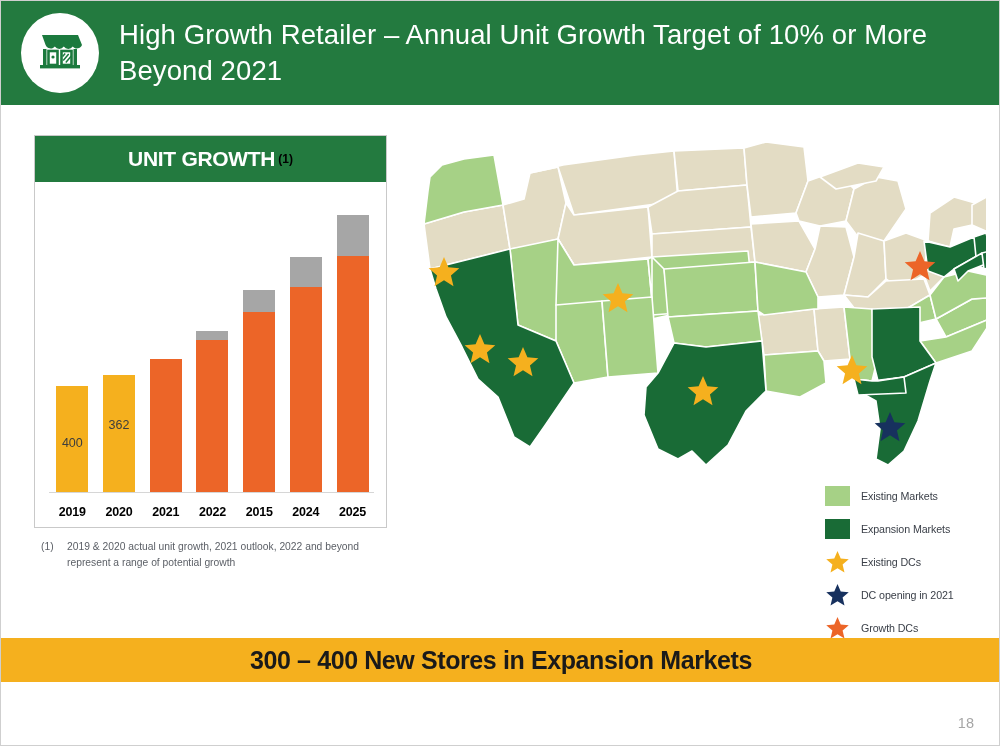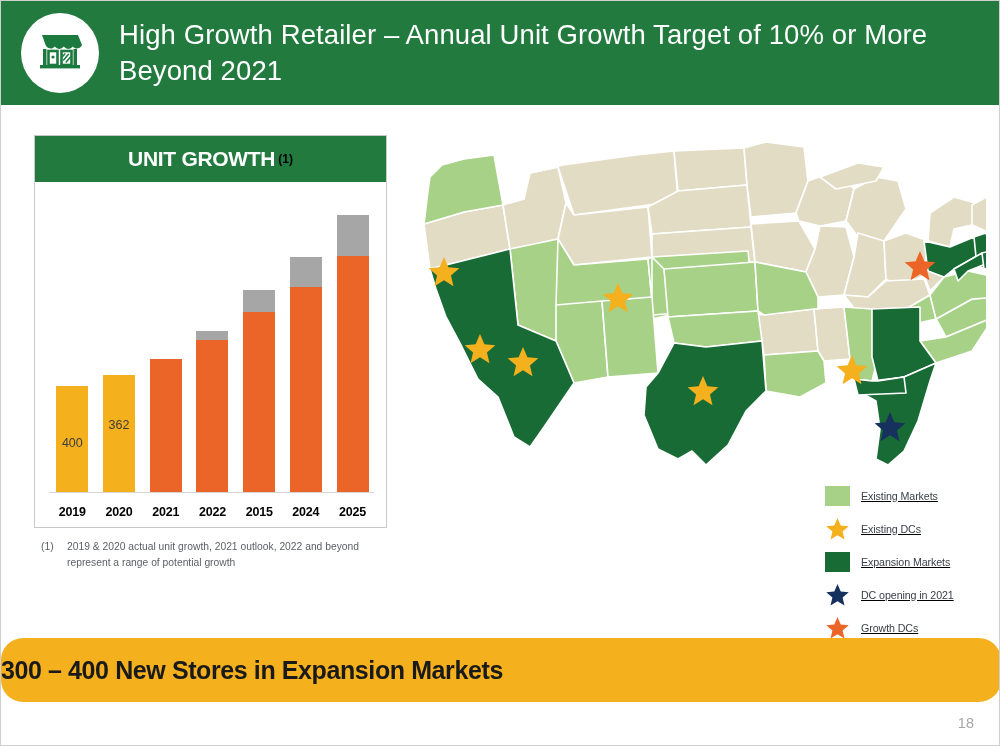--- a/index.html
+++ b/index.html
@@ -29,27 +29,27 @@
   .footnote{position:absolute;left:40px;top:538px;width:360px;font-size:10.3px;color:#5b5f66;line-height:1.55;display:flex;}
   .footnote-mark{width:26px;flex:0 0 26px;}
   .footnote-body{flex:1;}
 
   
   .map{position:absolute;left:405px;top:128px;width:580px;height:360px;}
   .star{position:absolute;transform:translate(-50%,-50%);}
 
   
   .legend{position:absolute;left:824px;top:478px;width:176px;}
-  .legend-row{display:flex;align-items:center;height:33px;text-decoration:underline;}
+  .legend-row{display:flex;align-items:center;height:33px;}
   .legend-swatch{width:25px;height:20px;flex:0 0 25px;margin-right:11px;}
   .legend-star{width:25px;height:25px;flex:0 0 25px;margin-right:11px;display:flex;align-items:center;justify-content:center;}
   .legend-text{font-size:10.7px;color:#3b4049;letter-spacing:-.1px;white-space:nowrap;}
 
   
-  .banner{position:absolute;left:0;top:637px;width:1000px;height:64px;background:#F5B01E;display:flex;align-items:center;justify-content:flex-start;border-radius:22px;}
+  .banner{position:absolute;left:0;top:637px;width:1000px;height:44px;background:#F5B01E;display:flex;align-items:center;justify-content:center;}
   .banner-text{font-size:25px;font-weight:bold;color:#1a1a1a;letter-spacing:-.4px;}
   .pagenum{position:absolute;right:25px;bottom:14px;font-size:14.5px;color:#a6a6a6;}
 </style>
 </head>
 <body>
 
 <div class="slide">
 
   <div class="header">
     <div class="header-logo">
@@ -234,32 +234,32 @@
         </svg>
     </span>
   </div>
 
   <div class="legend">
     <div class="legend-row">
       <span class="legend-swatch" style="background:#A6D186;"></span>
       <span class="legend-text">Existing Markets</span>
     </div>
     <div class="legend-row">
+      <span class="legend-swatch" style="background:#196B36;"></span>
+      <span class="legend-text">Expansion Markets</span>
+    </div>
+    <div class="legend-row">
       <span class="legend-star">
         <svg width="26" height="26" viewBox="0 0 24 24">
             <polygon points="12,1.4 15.1,8.6 22.8,9.3 16.9,14.4 18.7,22 12,17.9 5.3,22 7.1,14.4 1.2,9.3 8.9,8.6" fill="#F5B01E"></polygon>
           </svg>
       </span>
       <span class="legend-text">Existing DCs</span>
     </div>
     <div class="legend-row">
-      <span class="legend-swatch" style="background:#196B36;"></span>
-      <span class="legend-text">Expansion Markets</span>
-    </div>
-    <div class="legend-row">
       <span class="legend-star">
         <svg width="26" height="26" viewBox="0 0 24 24">
             <polygon points="12,1.4 15.1,8.6 22.8,9.3 16.9,14.4 18.7,22 12,17.9 5.3,22 7.1,14.4 1.2,9.3 8.9,8.6" fill="#17315E"></polygon>
           </svg>
       </span>
       <span class="legend-text">DC opening in 2021</span>
     </div>
     <div class="legend-row">
       <span class="legend-star">
         <svg width="26" height="26" viewBox="0 0 24 24">

